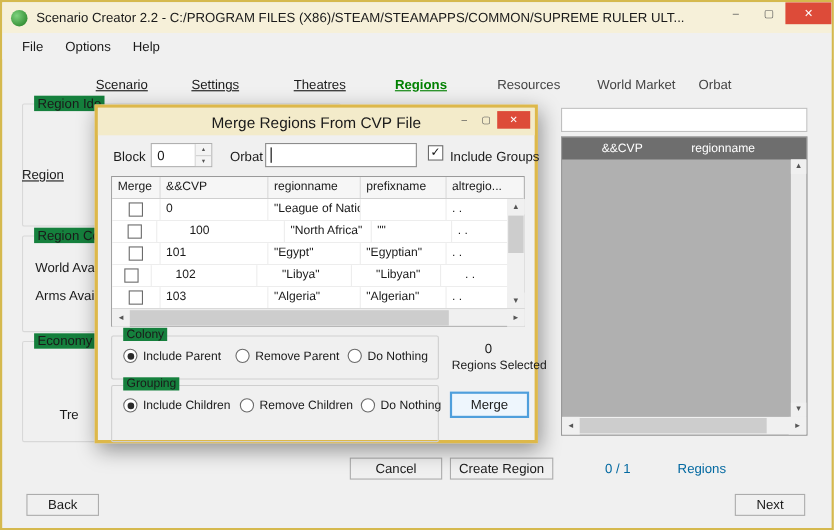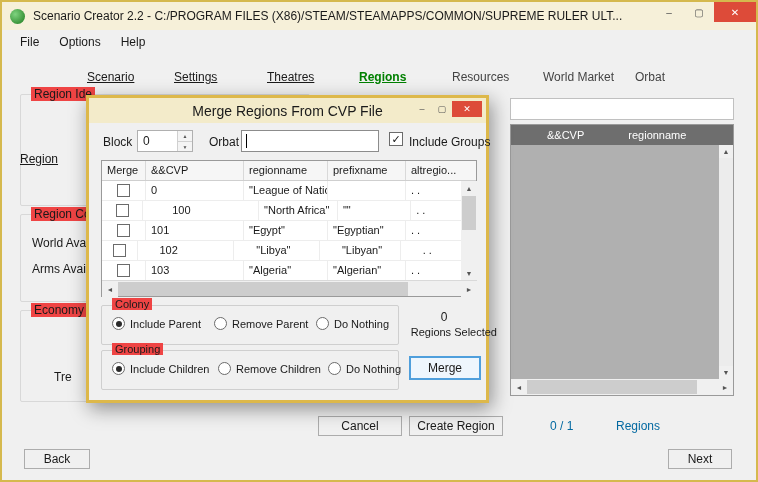--- a/index.html
+++ b/index.html
@@ -22,21 +22,21 @@
   .menubar { position:absolute; top:28px; left:0; right:0; height:24px;
     background:#f0f0f0; display:flex; align-items:center; }
   .menu-item { font-size:12px; color:#1a1a1a; padding:4px 10px; }
   .menu-item:first-child { margin-left:8px; }
   
   .tab { position:absolute; top:68px; font-size:12px; color:#444; }
   .tab.link { color:#1a1a1a; text-decoration:underline; }
   .tab.active { color:#008000; text-decoration:underline; font-weight:bold; }
   
   .groupbox { position:absolute; border:1px solid #d8d8d8; border-radius:2px; }
-  .groupbox .legend { position:absolute; top:-8px; left:10px; background:#ef4444;
+  .groupbox .legend { position:absolute; top:-8px; left:10px; background:#15803d;
     padding:0 3px; font-size:12px; color:#1a1a1a; white-space:nowrap; }
   .static-label { position:absolute; font-size:12px; color:#1a1a1a; white-space:nowrap; }
   
   .filter-input { position:absolute; left:508px; top:96px; width:224px; height:22px;
     background:#ffffff; border:1px solid #c0c0c0; }
   .region-list { position:absolute; left:508px; top:122px; width:224px; height:272px;
     border:1px solid #9a9a9a; background:#b0b0b0; }
   .region-list .hdr { position:absolute; top:0; left:0; right:0; height:20px; background:#6e6e6e;
     color:#ffffff; font-size:11px; display:flex; align-items:center; }
   .region-list .hdr .c1 { margin-left:36px; }
@@ -289,21 +289,21 @@
         <span class="radio-label">Remove Parent</span>
       </div>
       <div class="radio-item" style="left:214px; top:11px;">
         <span class="radio">
             <span class="dot"></span>
           </span>
         <span class="radio-label">Do Nothing</span>
       </div>
     </div>
 
-    <div class="groupbox" style="left:12px; top:252px; width:298px; height:40px; border-color:#cfcfcf;">
+    <div class="groupbox" style="left:12px; top:252px; width:298px; height:52px; border-color:#cfcfcf;">
       <span class="legend" style="font-size:11px;">Grouping</span>
       <div class="radio-item" style="left:10px; top:11px;">
         <span class="radio selected">
             <span class="dot"></span>
           </span>
         <span class="radio-label">Include Children</span>
       </div>
       <div class="radio-item" style="left:116px; top:11px;">
         <span class="radio">
             <span class="dot"></span>

